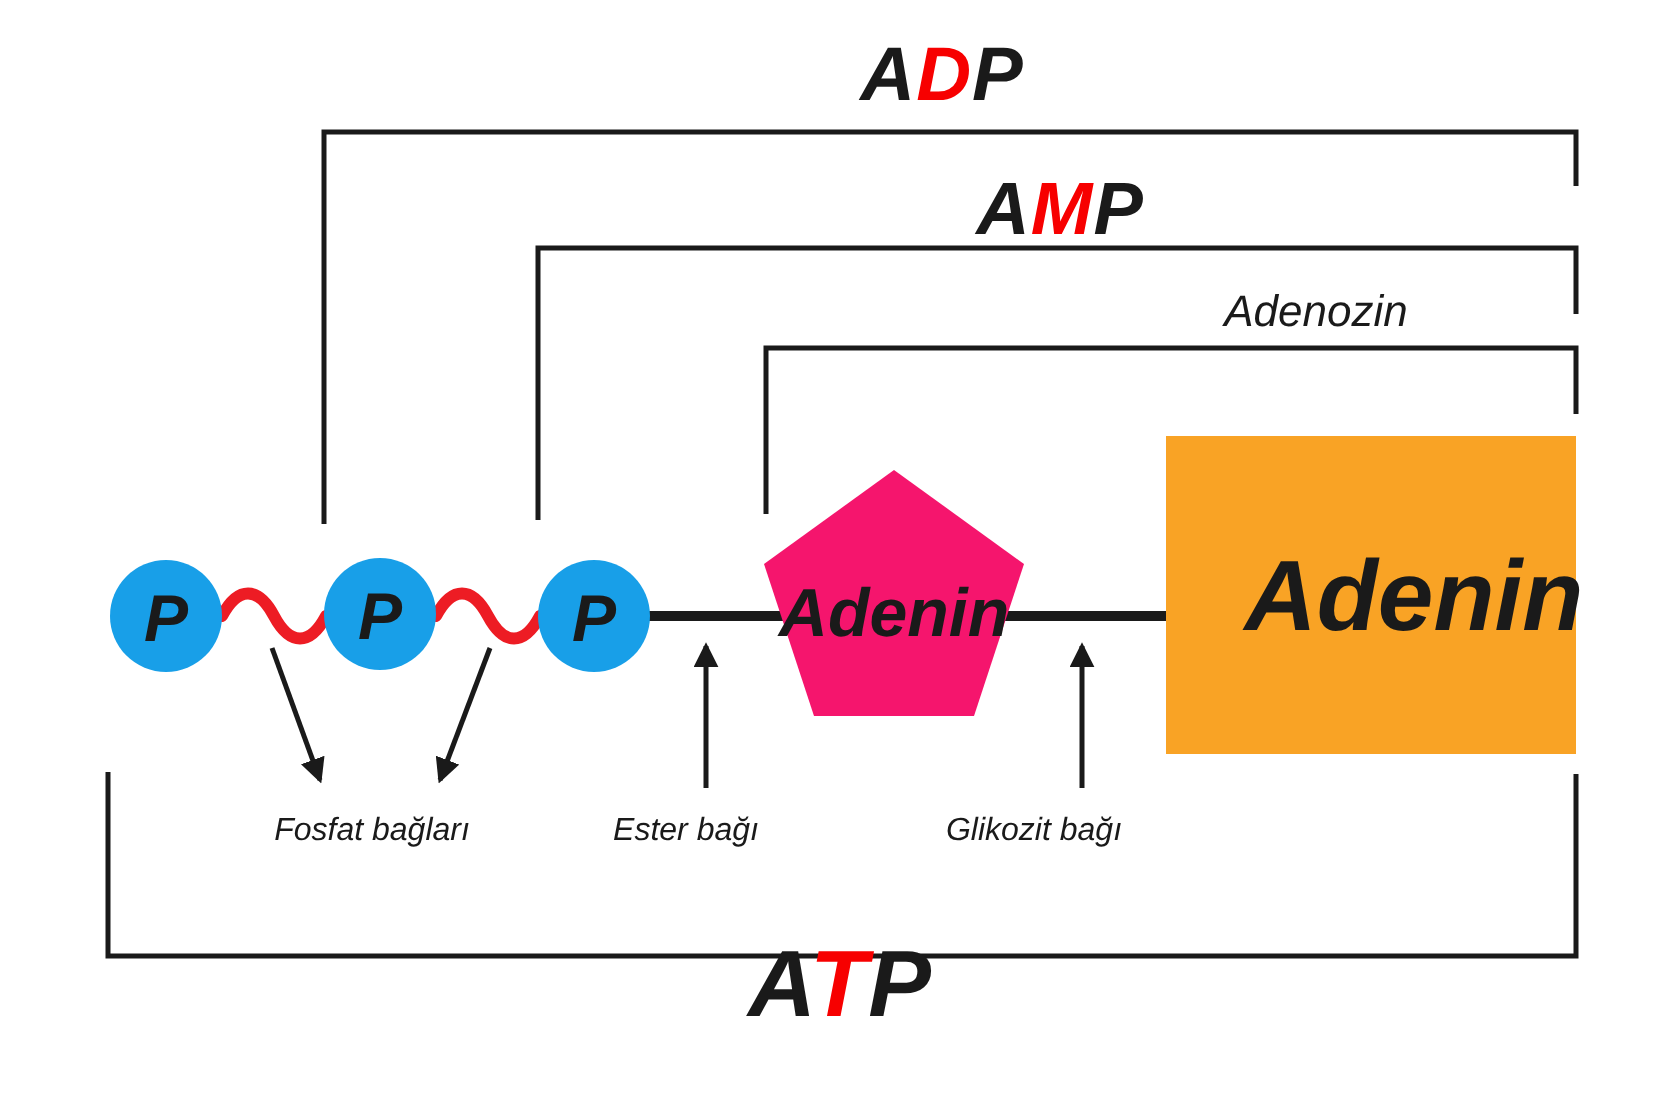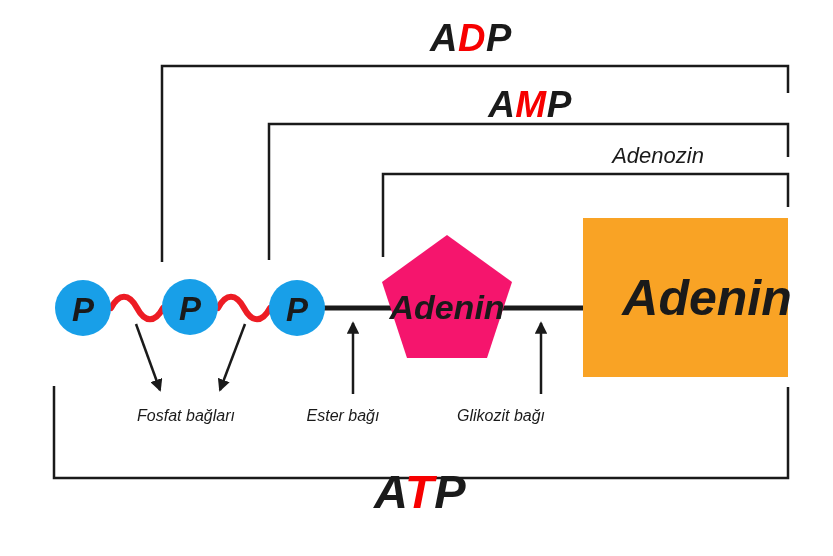--- a/index.html
+++ b/index.html
@@ -16,21 +16,21 @@
   .center-xy{transform:translate(-50%,-50%);}
   .abbr{font-weight:bold;letter-spacing:0.5px;}
   .abbr-adp{left:471px;top:19px;font-size:38px;}
   .abbr-amp{left:530px;top:86px;font-size:37px;}
   .abbr-atp{left:420px;top:468px;font-size:47px;}
   .red{color:#f70000;}
   .adenozin{left:623px;top:145px;font-size:22px;font-weight:500;margin-left:35px;}
   .bond-label{font-size:16px;font-weight:500;text-align:right;}
   .bond-fosfat{left:186px;top:408px;}
   .bond-ester{left:343px;top:408px;}
-  .bond-glikozit{left:501px;top:408px;}
+  .bond-glikozit{left:517px;top:408px;}
   .p-symbol{font-size:33px;font-weight:bold;}
   .p1{left:83px;top:309px;}
   .p2{left:190px;top:308px;}
   .p3{left:297px;top:309px;}
   .riboz{left:447px;top:307px;font-size:34px;font-weight:bold;}
   .adenin{left:707px;top:298px;font-size:50px;font-weight:bold;}
 </style>
 </head>
 <body>
 

